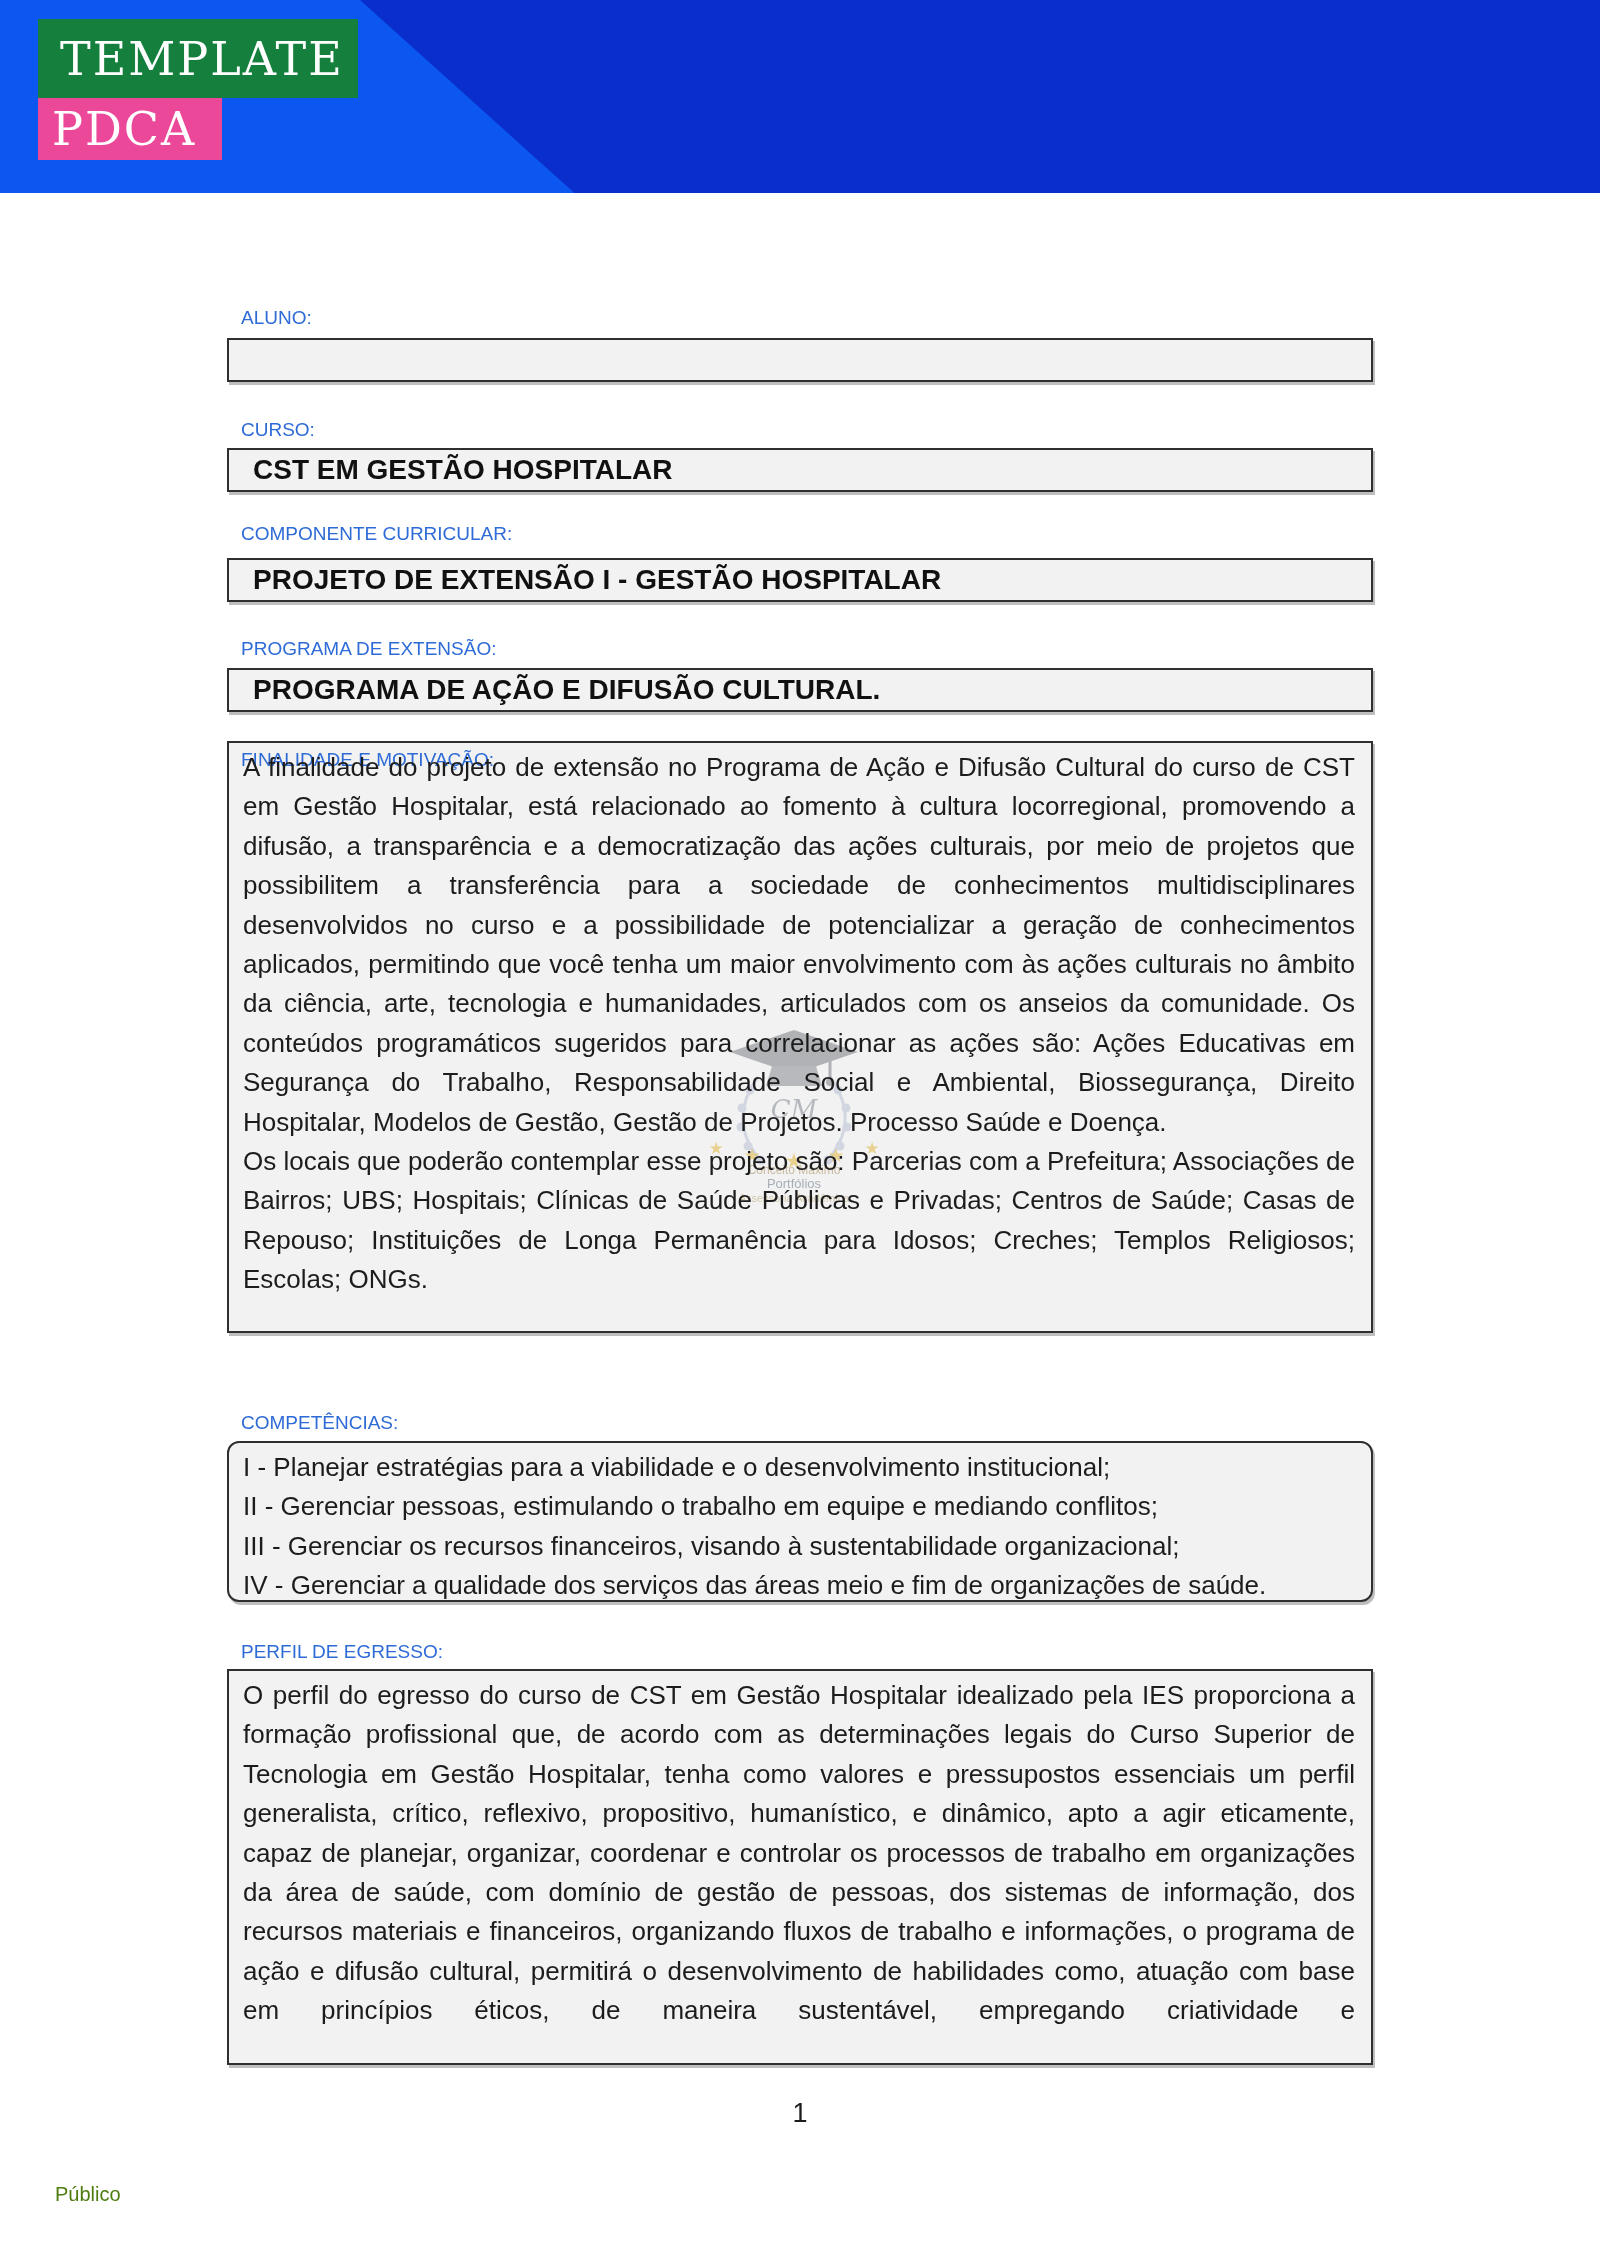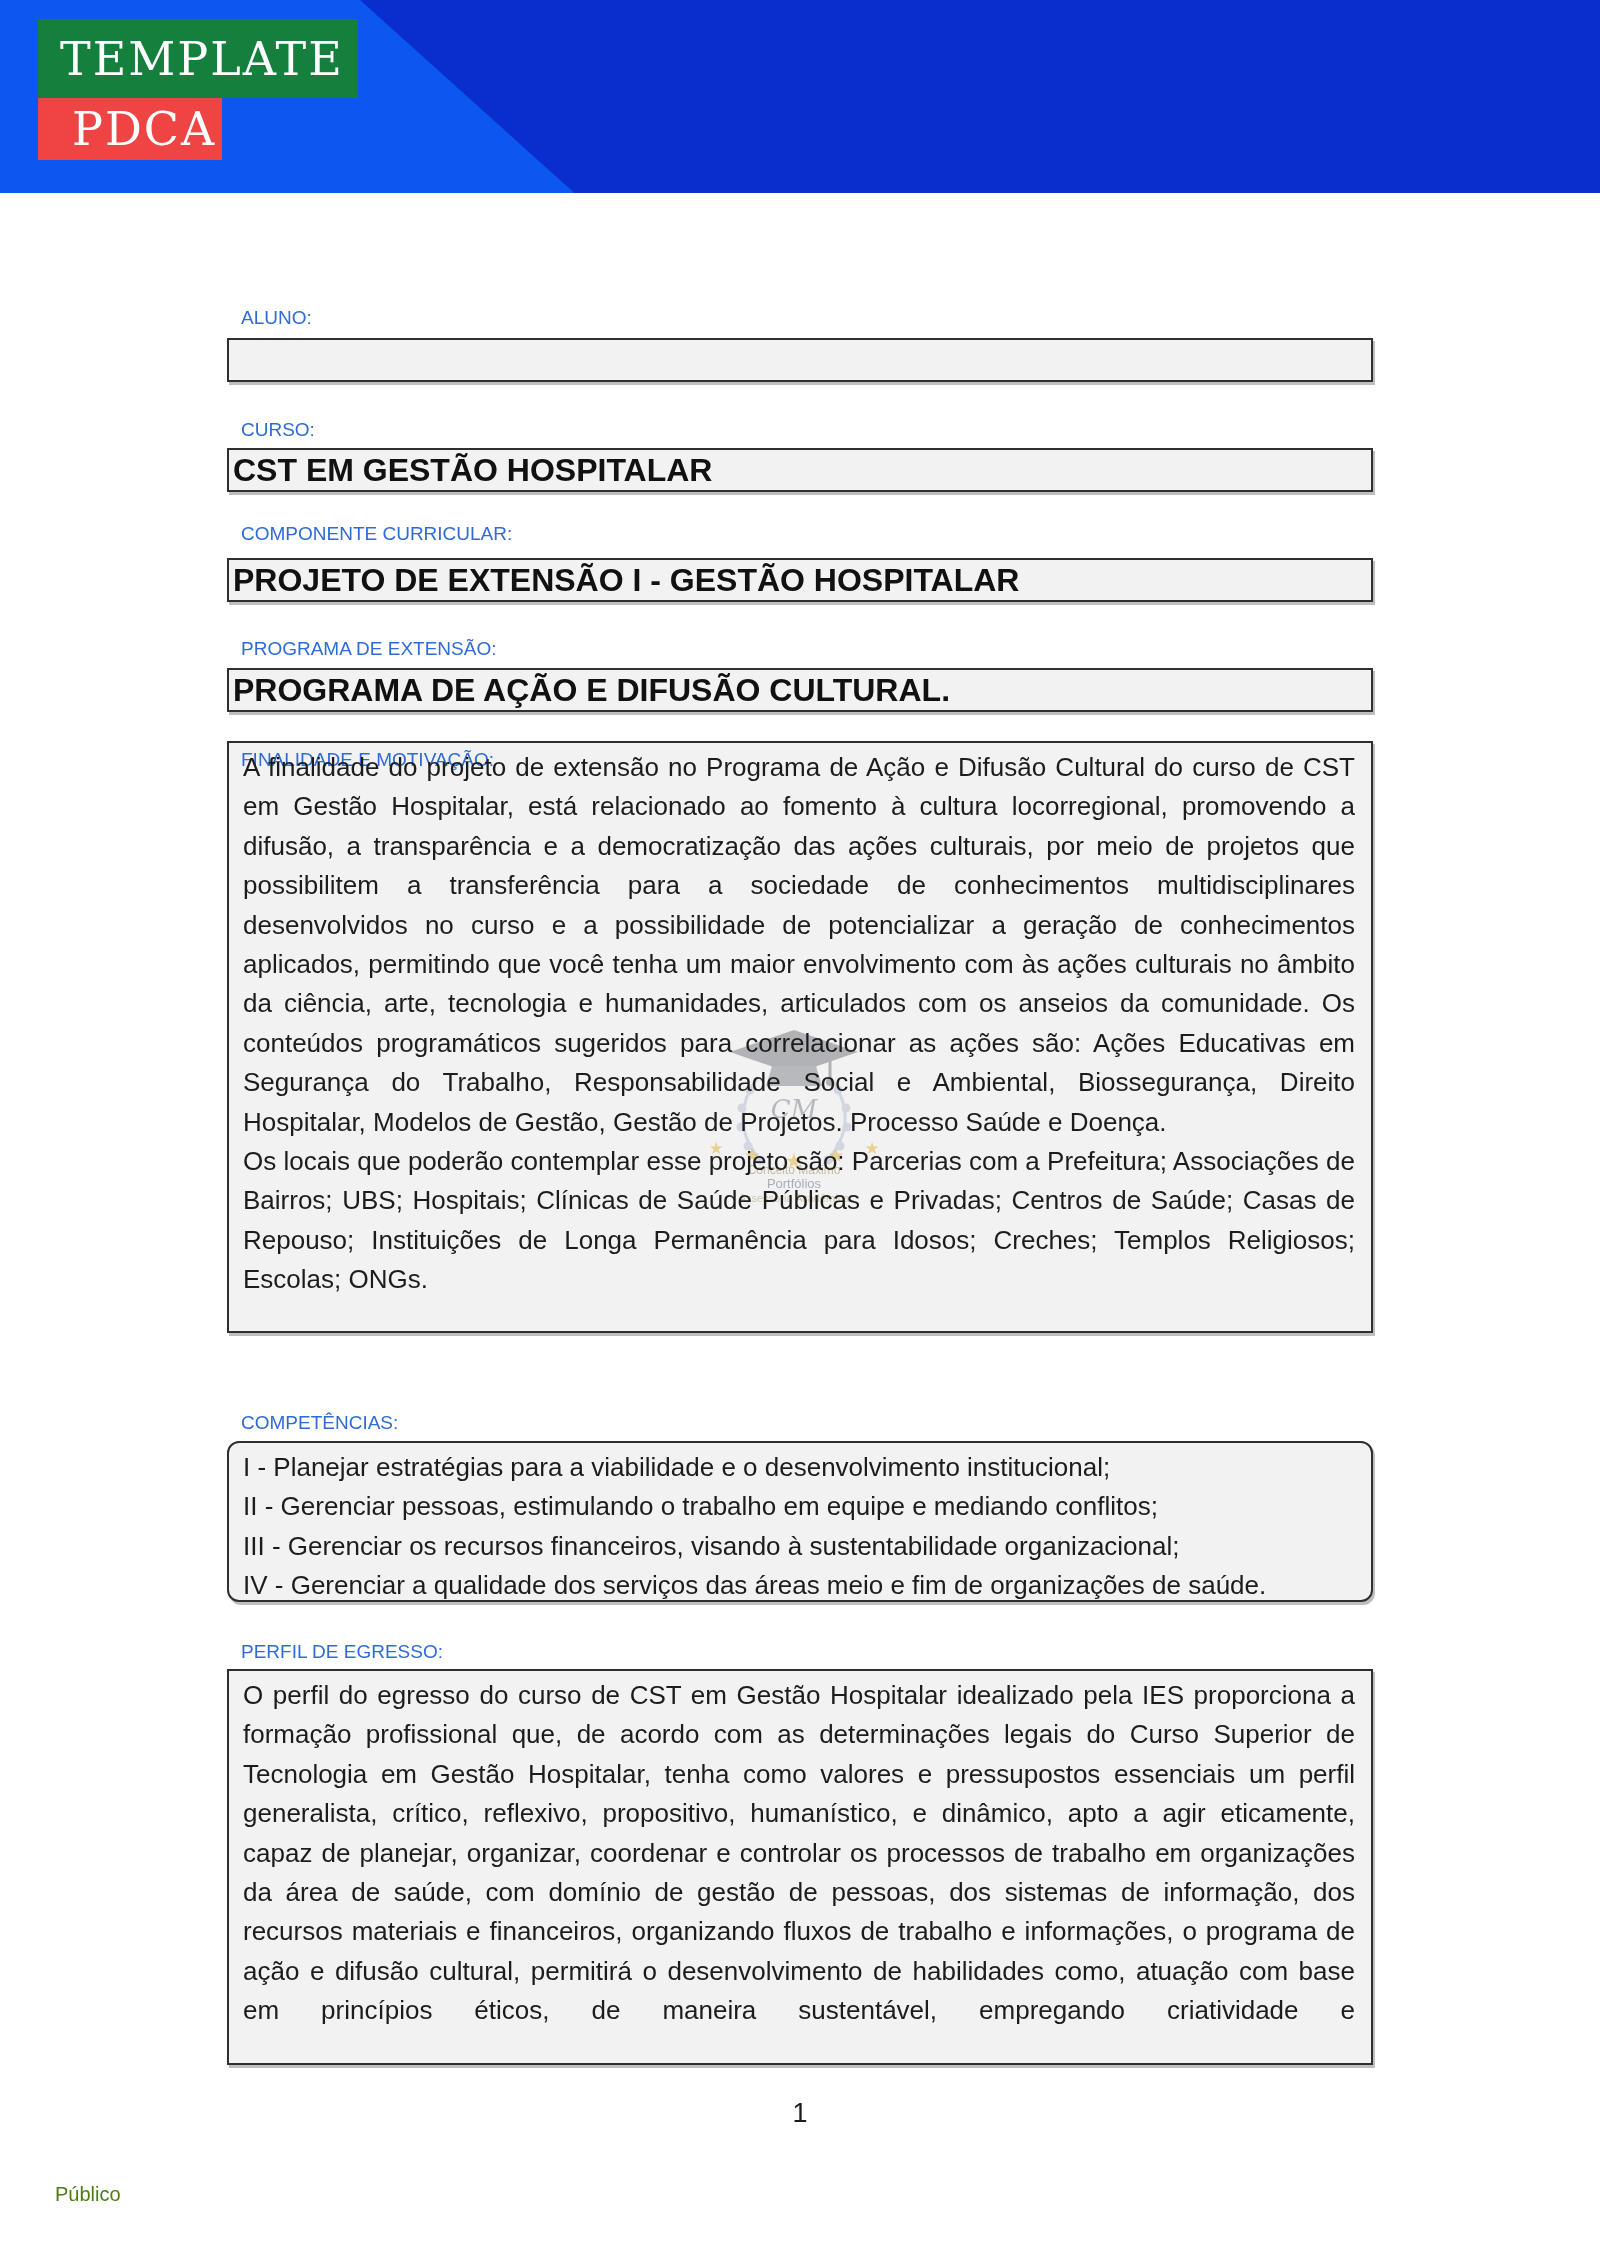--- a/index.html
+++ b/index.html
@@ -13,38 +13,38 @@
     position:absolute;left:0;top:0;width:100%;height:100%;background:#0a2ecc;
     clip-path:polygon(22.5% 0,100% 0,100% 100%,35.9% 100%);z-index:0;
   }
   .logo{position:absolute;left:38px;top:19px;z-index:2;}
   .logo-row1{
     width:320px;height:79px;background:#15803d;color:#ffffff;
     font-family:"DejaVu Serif",serif;font-size:46px;letter-spacing:2px;
     display:flex;align-items:center;padding-left:22px;box-sizing:border-box;
   }
   .logo-row2{
-    width:184px;height:62px;background:#ef4444;color:#ffffff;
+    width:184px;height:62px;background:#ec4899;color:#ffffff;
     font-family:"DejaVu Serif",serif;font-size:46px;letter-spacing:2px;
-    display:flex;align-items:center;padding-left:34px;box-sizing:border-box;
+    display:flex;align-items:center;padding-left:14px;box-sizing:border-box;
   }
   
   .field-label{
     position:absolute;left:241px;color:#2e6bd6;font-size:19px;line-height:30px;
     white-space:nowrap;z-index:2;
   }
   
   .fbox{
     position:absolute;left:227px;width:1146px;box-sizing:border-box;
     background:#f2f2f2;border:2px solid #2f2f2f;
     box-shadow:2px 3px 0 rgba(110,110,110,.45);
   }
   .fbox-value{
-    position:relative;z-index:2;font-weight:700;font-size:32px;color:#111111;
-    padding:0 4px;display:flex;align-items:center;height:100%;
+    position:relative;z-index:2;font-weight:700;font-size:28px;color:#111111;
+    padding:0 24px;display:flex;align-items:center;height:100%;
     white-space:nowrap;overflow:hidden;
   }
   .fbox-textwrap{
     position:relative;z-index:2;padding:5px 16px 0 14px;
     font-size:26px;line-height:39.4px;color:#1c1c1c;overflow:hidden;height:100%;
     box-sizing:border-box;
   }
   .para{text-align:justify;}
   .para-laststretch{text-align:justify;text-align-last:justify;}
   .comp-line{text-align:left;white-space:nowrap;overflow:hidden;}

